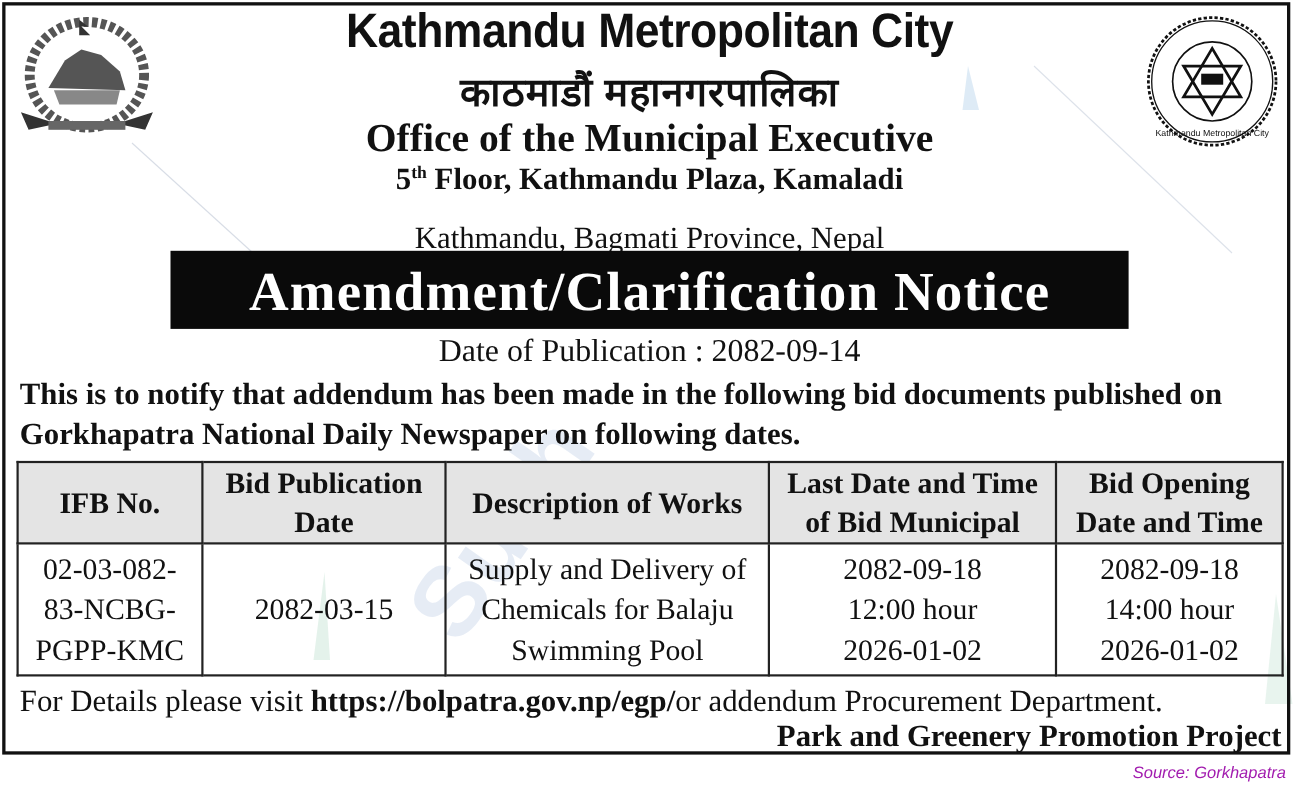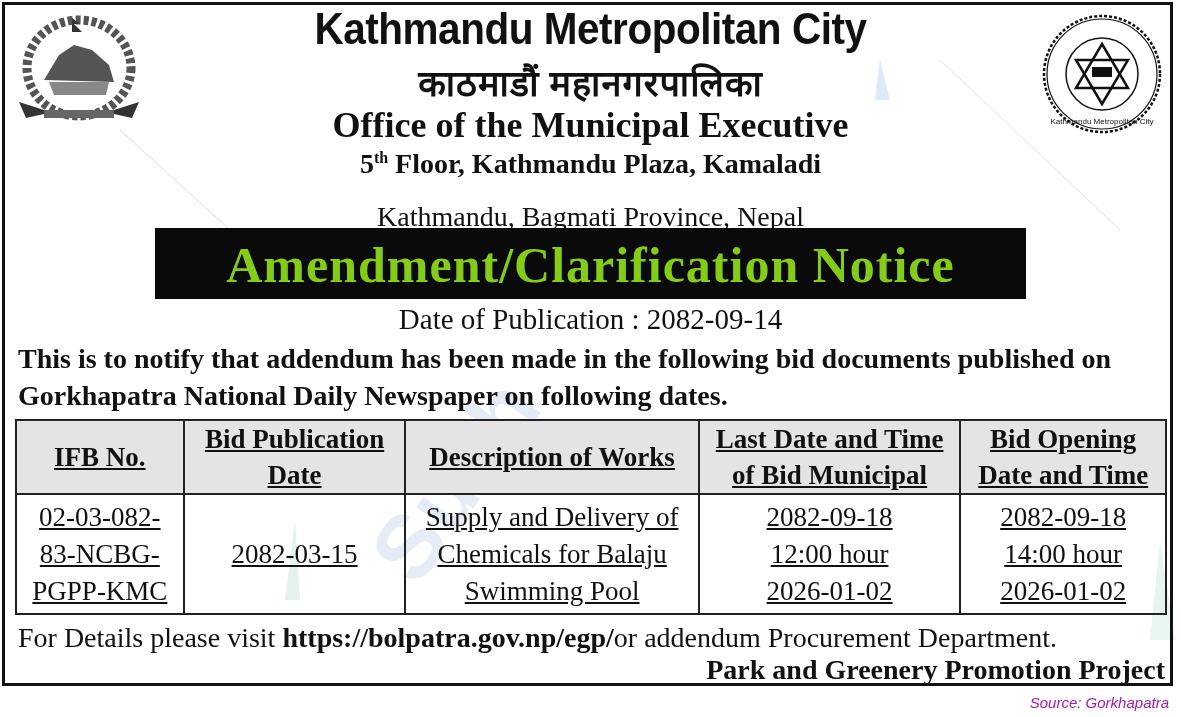--- a/index.html
+++ b/index.html
@@ -7,24 +7,24 @@
   .frame { position: absolute; left: 2px; top: 2px; width: 1171px; height: 684px; border: 3px solid #111; box-sizing: border-box; }
   .logo-left { position: absolute; left: 14px; top: 10px; width: 130px; height: 120px; }
   .logo-right { position: absolute; left: 1040px; top: 12px; width: 124px; height: 124px; }
   .title { position: absolute; left: 0; width: 1181px; text-align: center; }
   .t1 { top: 4px; font-family: "Liberation Sans", sans-serif; font-weight: bold; font-size: 44px; letter-spacing: -0.5px; transform: scaleX(0.92); }
   .t2 { top: 58px; font-weight: bold; font-size: 36px; letter-spacing: 1px; }
   .t3 { top: 104px; font-weight: bold; font-size: 36px; }
   .t4 { top: 148px; font-weight: bold; font-size: 28px; }
   .t4 sup { font-size: 16px; }
   .t5 { top: 201px; font-weight: normal; font-size: 28px; }
-  .banner { position: absolute; left: 155px; top: 228px; width: 871px; height: 71px; background: #0a0a0a; color: #84cc16; text-align: center; font-weight: bold; font-size: 50px; line-height: 74px; letter-spacing: 1px; }
+  .banner { position: absolute; left: 155px; top: 228px; width: 871px; height: 71px; background: #0a0a0a; color: #ffffff; text-align: center; font-weight: bold; font-size: 50px; line-height: 74px; letter-spacing: 1px; }
   .pubdate { position: absolute; left: 0; top: 303px; width: 1181px; text-align: center; font-weight: normal; font-size: 29px; }
   .para { position: absolute; left: 18px; top: 340px; width: 1150px; font-size: 28px; line-height: 37px; font-weight: bold; }
-  table.bids { position: absolute; left: 15px; top: 419px; width: 1152px; border-collapse: collapse; text-decoration: underline; }
+  table.bids { position: absolute; left: 15px; top: 419px; width: 1152px; border-collapse: collapse; }
   table.bids th, table.bids td { border: 2px solid #222; text-align: center; padding: 0 2px; }
   table.bids th { background: #e4e4e4; font-weight: bold; font-size: 27px; line-height: 36px; height: 71px; }
   table.bids td { font-size: 27px; line-height: 37px; height: 118px; }
   .footer1 { position: absolute; left: 18px; top: 622px; width: 1150px; font-size: 28px; white-space: nowrap; }
   .footer1 b { font-weight: bold; }
   .footer2 { position: absolute; right: 16px; top: 654px; font-weight: bold; font-size: 28px; }
   .source { position: absolute; right: 12px; top: 694px; font-family: "Liberation Sans", sans-serif; font-style: italic; font-size: 15px; color: #a21caf; }
   .wm { position: absolute; pointer-events: none; }
 </style>
 </head>

